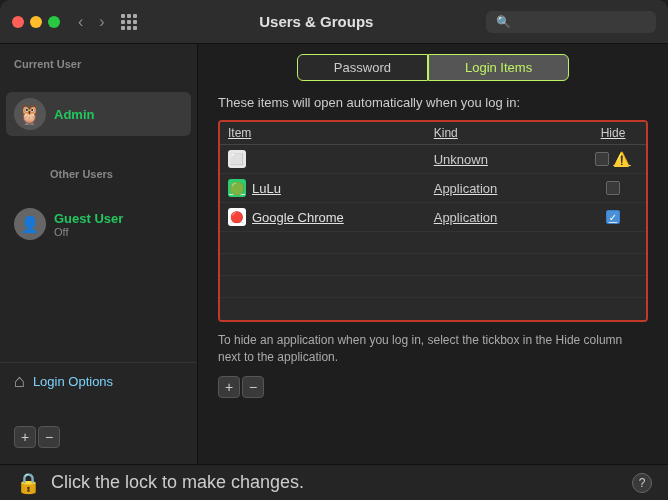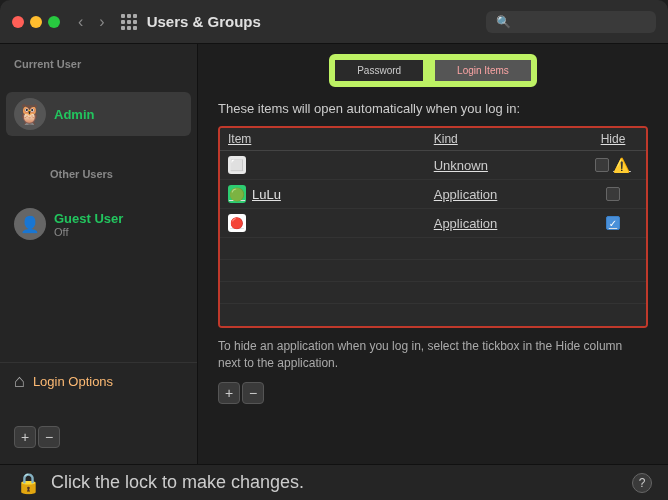--- a/index.html
+++ b/index.html
@@ -47,20 +47,21 @@
     .grid-icon {
       display: grid;
       grid-template-columns: repeat(3, 4px);
       grid-template-rows: repeat(3, 4px);
       gap: 2px;
       margin-right: 10px;
     }
     .grid-dot { background: #aaa; border-radius: 1px; }
     .titlebar-title {
       flex: 1;
+      text-align: center;
       font-size: 15px;
       font-weight: 600;
       color: #e0e0e0;
     }
     .search-bar {
       display: flex;
       align-items: center;
       background: #3a3a3a;
       border-radius: 6px;
       padding: 4px 10px;
@@ -141,21 +142,21 @@
       align-items: center;
       padding: 8px 14px;
       gap: 8px;
       cursor: pointer;
       border-top: 1px solid #333;
     }
     .login-options-item .house-icon {
       font-size: 18px;
       color: #aaa;
     }
-    .login-options-label { font-size: 13px; color: #fdba74; }
+    .login-options-label { font-size: 13px; color: #7dd3fc; }
 
     .sidebar-bottom-btns {
       display: flex;
       gap: 2px;
       padding: 6px 14px;
     }
     .small-btn {
       width: 22px; height: 22px;
       background: #3a3a3a;
       border: 1px solid #555;
@@ -176,32 +177,32 @@
     }
 
     
     .tab-bar {
       display: flex;
       justify-content: center;
       gap: 0;
       padding: 10px 0 0;
     }
     .tab {
-      padding: 5px 22px;
-      font-size: 10px;
+      padding: 5px 36px;
+      font-size: 13px;
       color: #ccc;
       cursor: pointer;
-      border: 6px solid #bef264;
+      border: 1px solid #bef264;
       background: #2a2a2a;
     }
     .tab:first-child { border-radius: 6px 0 0 6px; }
     .tab:last-child { border-radius: 0 6px 6px 0; }
     .tab.active {
       background: #555;
-      color: #fca5a5;
+      color: #bef264;
     }
 
     .content-body {
       padding: 14px 20px 10px;
       flex: 1;
       display: flex;
       flex-direction: column;
     }
     .description {
       font-size: 13px;
@@ -401,20 +402,21 @@
             </div>
             <div class="row-kind">Application</div>
             <div class="row-hide">
               <div class="checkbox"></div>
             </div>
           </div>
 
           <div class="table-row">
             <div class="row-name">
               <div class="row-icon icon-chrome">🔴</div>
+              <span>Google Chrome</span>
             </div>
             <div class="row-kind">Application</div>
             <div class="row-hide">
               <div class="checkbox checked"></div>
             </div>
           </div>
 
           <div class="table-row" style="height:22px;"></div>
           <div class="table-row" style="height:22px;"></div>
           <div class="table-row" style="height:22px;"></div>

